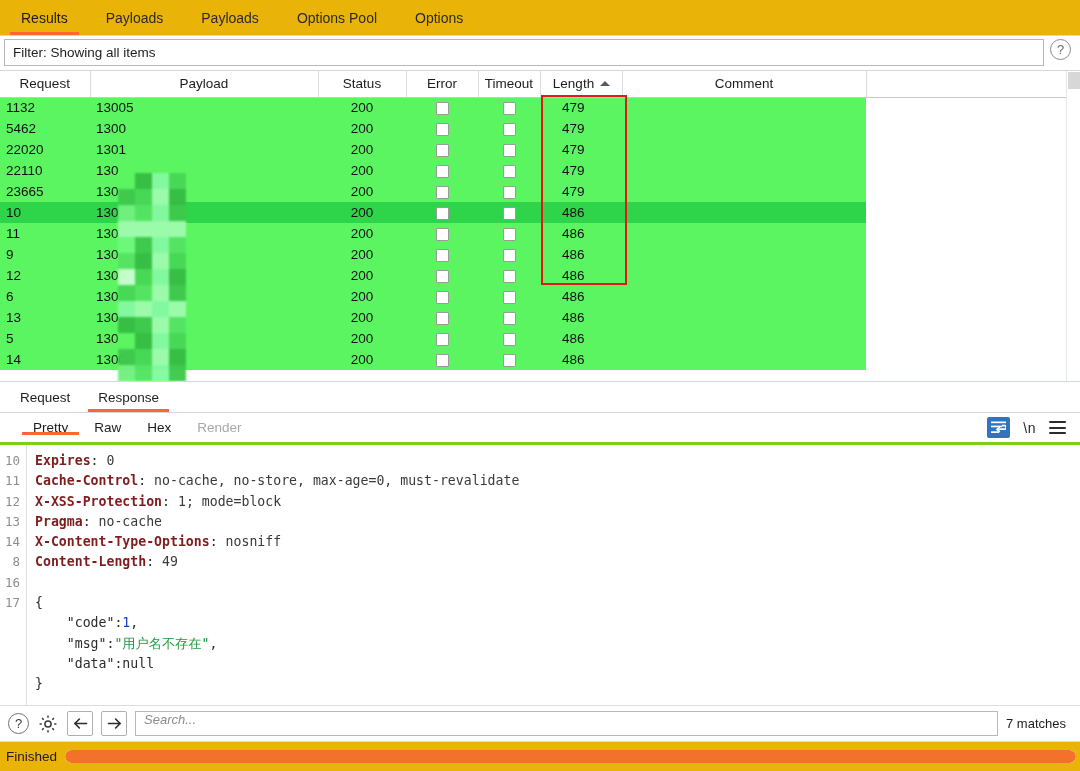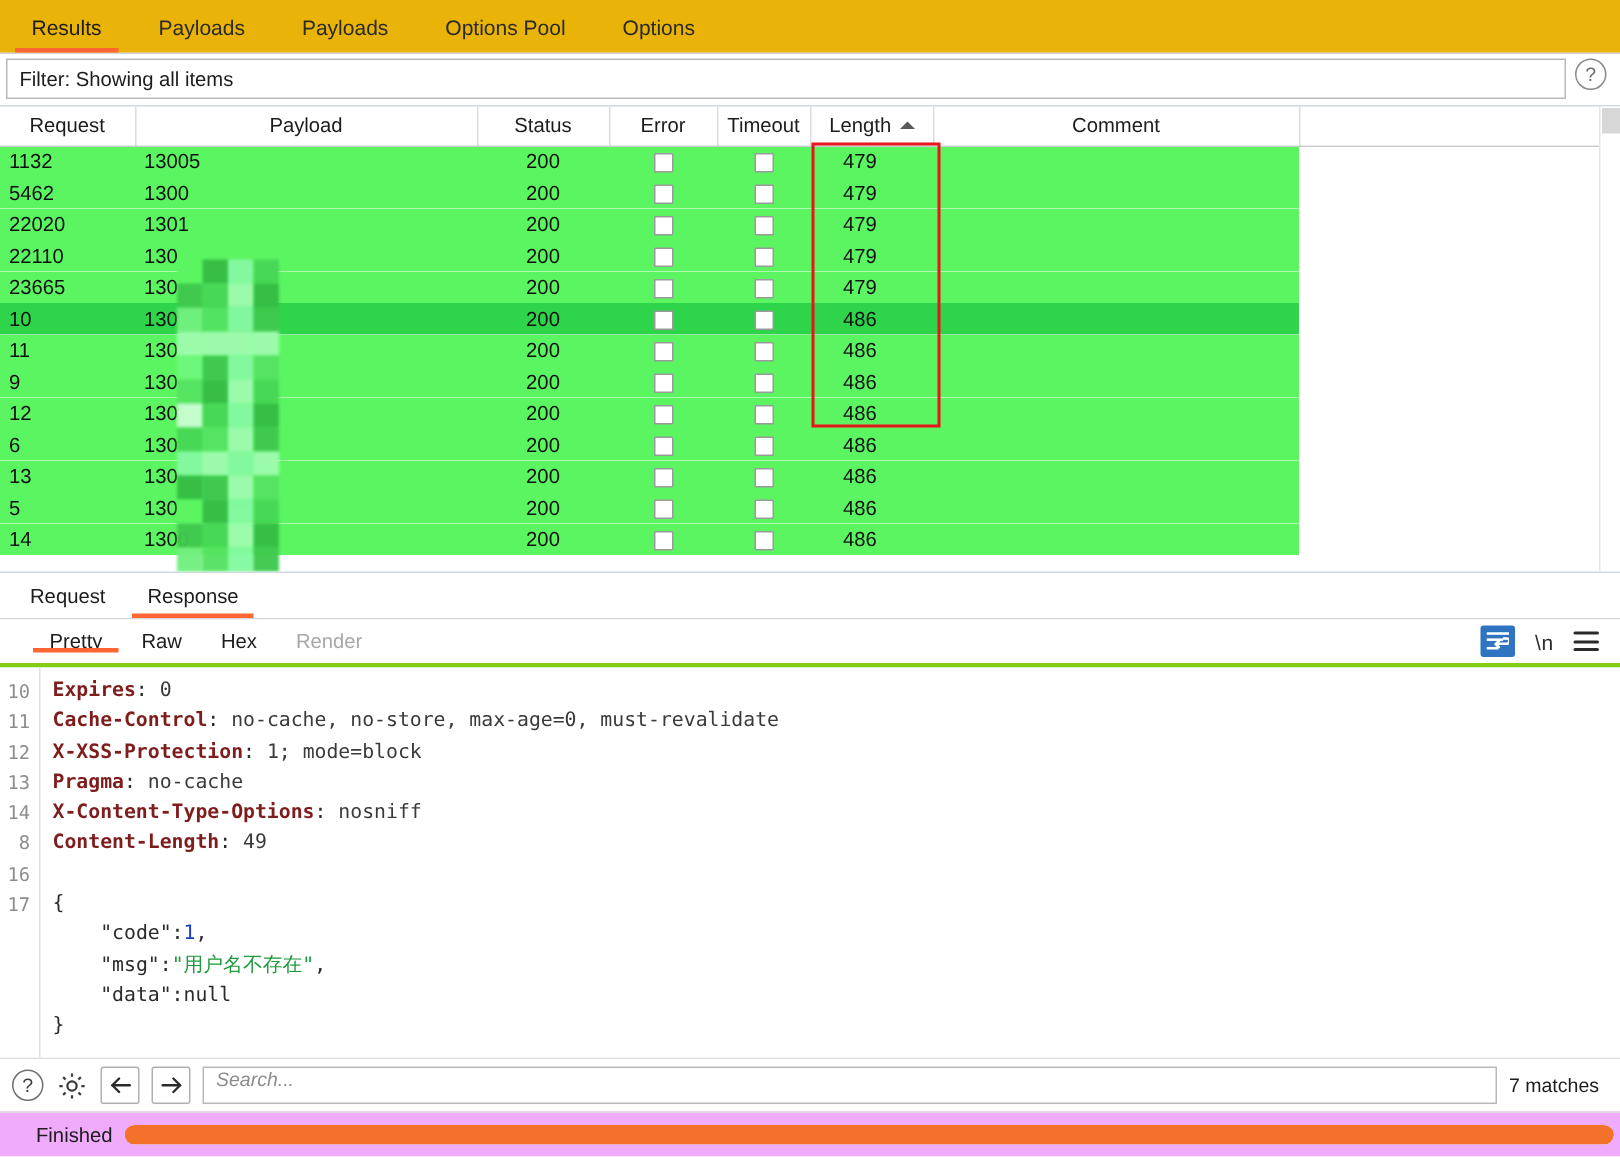--- a/index.html
+++ b/index.html
@@ -312,23 +312,23 @@
     color: #8c8c8c;
     cursor: text;
   }
   .matches { font-size: 13px; color: #1c1c1c; padding-right: 6px; white-space: nowrap; cursor: default; }
 
   
   .status-row {
     flex: 0 0 30px; height: 30px;
     display: flex; align-items: center;
     gap: 8px;
-    padding: 0 4px 0 24px;
+    padding: 0 4px 0 6px;
     border-top: 1px solid #dcdcdc;
-    background: #f0abfc;
+    background: #eab308;
     justify-content: center;
   }
   .status-label { font-size: 13.5px; color: #1c1c1c; white-space: nowrap; cursor: default; }
   .progress-track {
     flex: 1 1 auto; height: 13px;
     background: #e9e9e9;
     border-radius: 7px;
     overflow: hidden;
   }
   .progress-fill { height: 100%; background: #f4712c; border-radius: 7px; }

